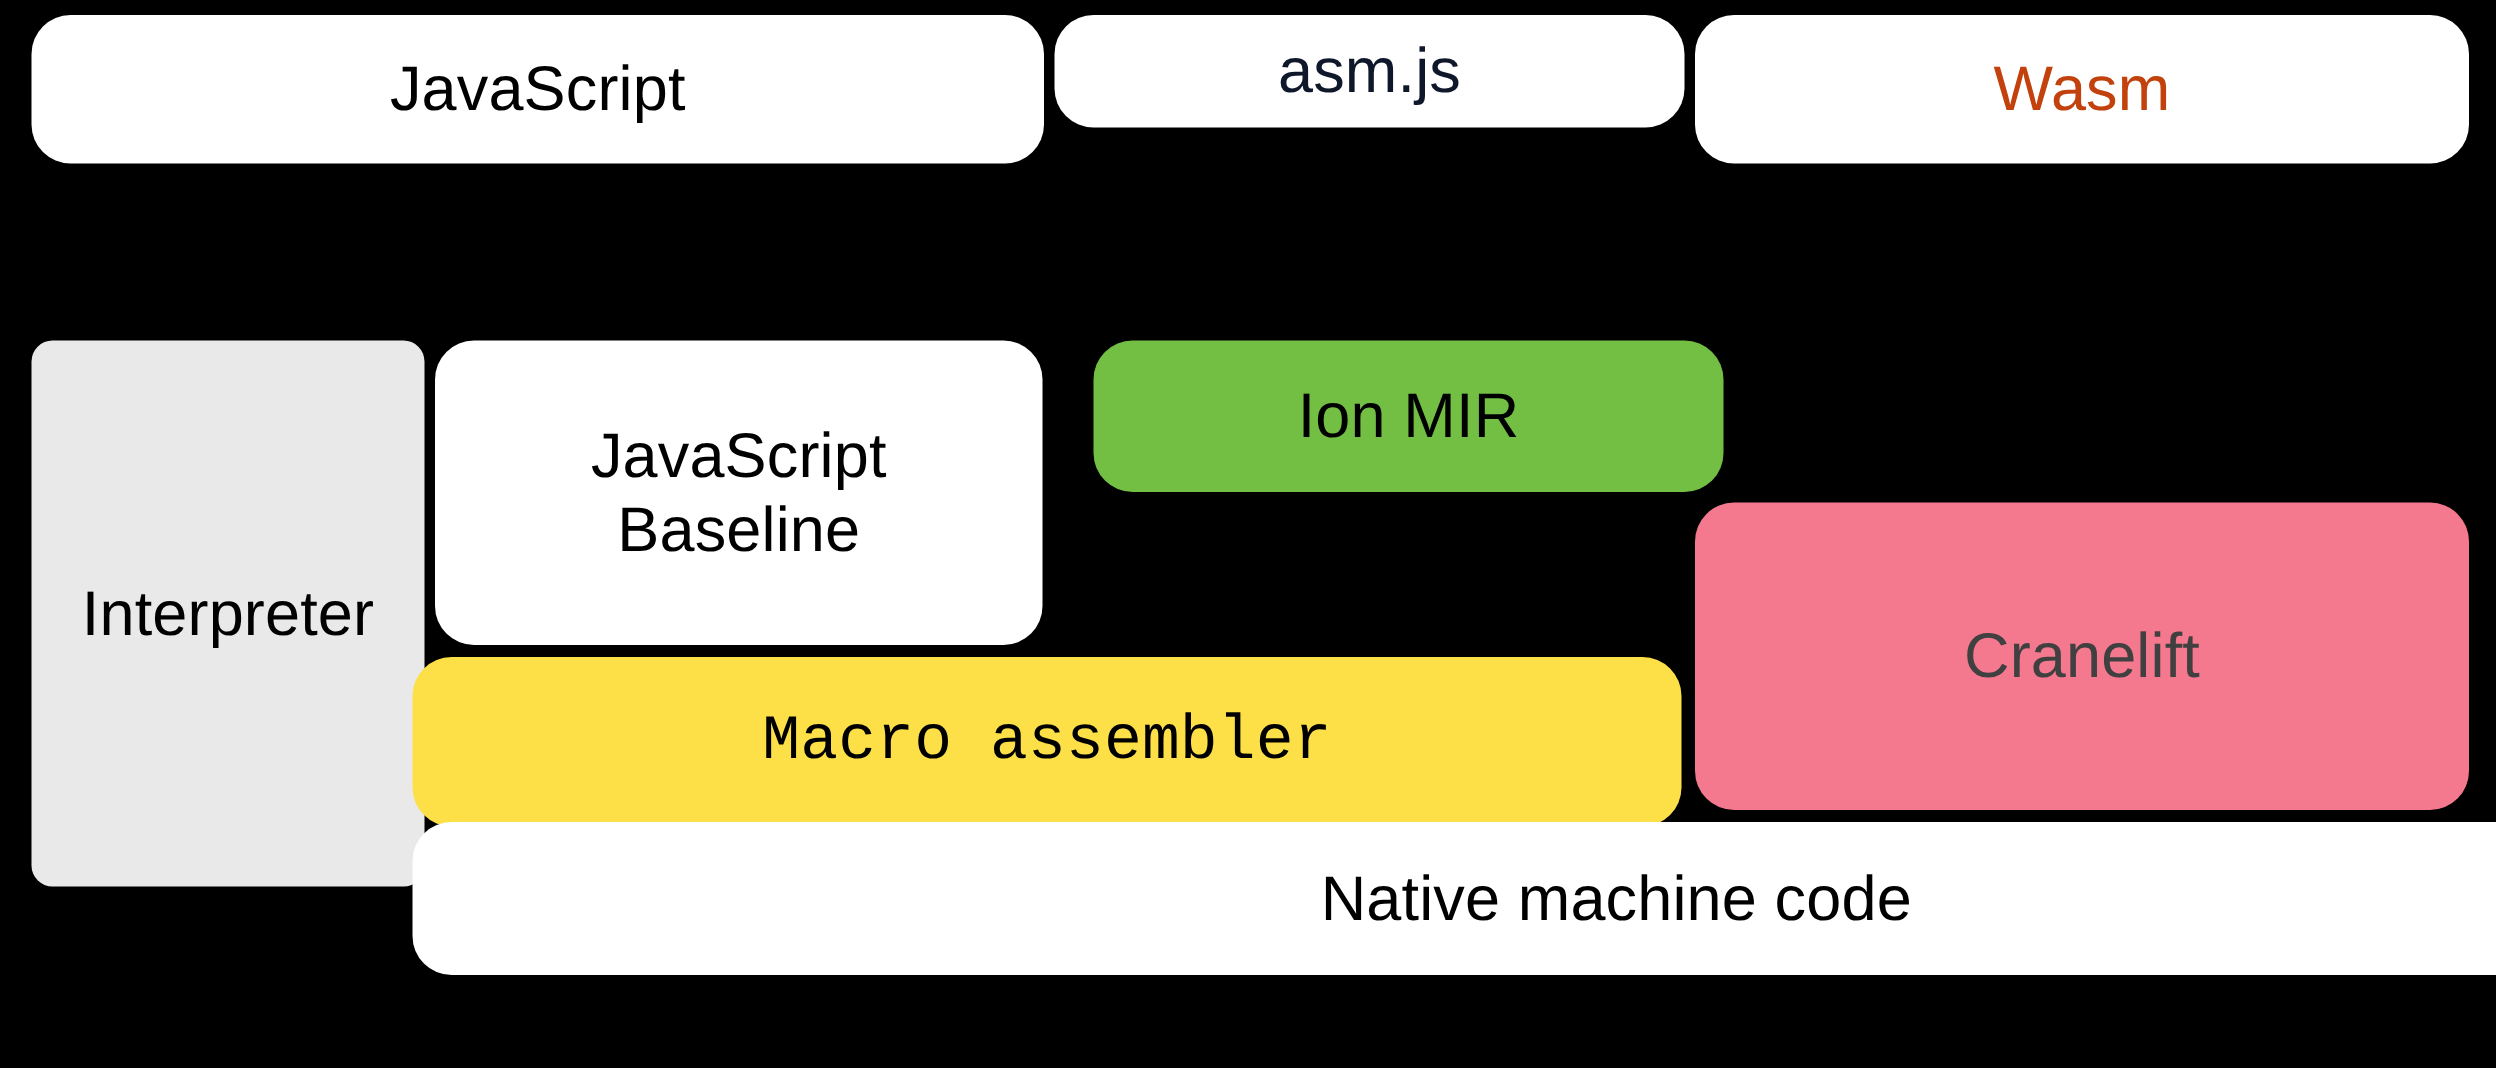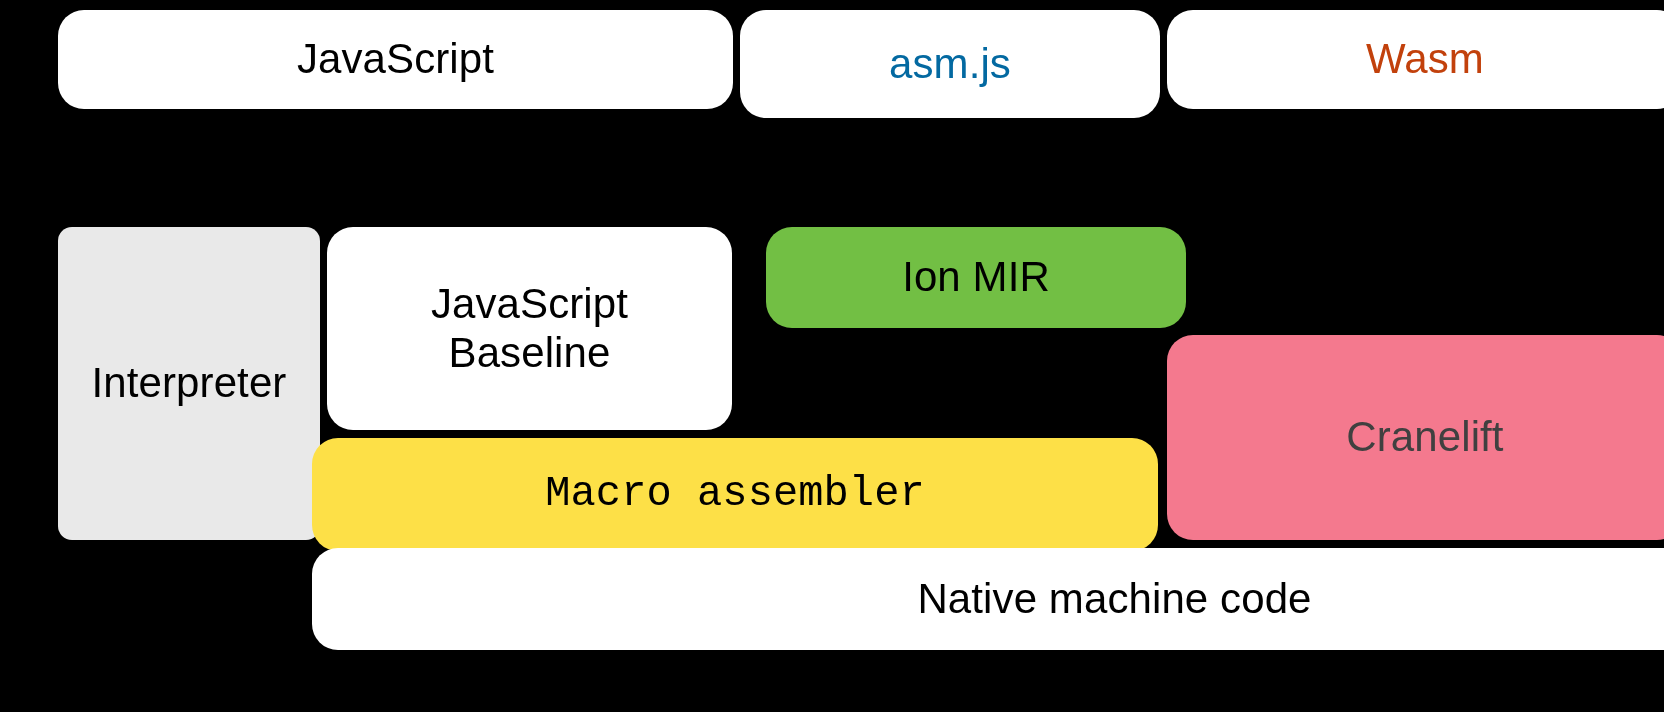--- a/index.html
+++ b/index.html
@@ -23,34 +23,33 @@
     justify-content: center;
     text-align: center;
     border-radius: 26px;
     color: #000000;
     font-family: "Liberation Sans", sans-serif;
     font-weight: 400;
     line-height: 1.16;
     letter-spacing: 0.1px;
     white-space: pre-line;
     user-select: none;
-    margin-left: 37px;
   }
   .node-label {
     display: block;
     padding: 0 8px;
   }
 </style>
 </head>
 <body>
 
 <div id="stage" style="background: rgb(0, 0, 0);">
     <div class="node" style="left: 21px; top: 10px; width: 675px; height: 99px; background: rgb(255, 255, 255); font-size: 42px; border-radius: 26px; color: rgb(0, 0, 0);"><span class="node-label">JavaScript</span></div>
-    <div class="node" style="left: 703px; top: 10px; width: 420px; height: 108px; background: rgb(255, 255, 255); font-size: 42px; border-radius: 26px; color: #0369a1;"><span class="node-label">asm.js</span></div>
+    <div class="node" style="left: 703px; top: 10px; width: 420px; height: 75px; background: rgb(255, 255, 255); font-size: 42px; border-radius: 26px; color: #0f172a;"><span class="node-label">asm.js</span></div>
     <div class="node" style="left: 1130px; top: 10px; width: 516px; height: 99px; background: rgb(255, 255, 255); font-size: 42px; border-radius: 26px; color: #c2410c;"><span class="node-label">Wasm</span></div>
-    <div class="node" style="left: 21px; top: 227px; width: 262px; height: 313px; background: rgb(233, 233, 233); font-size: 42px; border-radius: 14px; color: rgb(0, 0, 0);"><span class="node-label">Interpreter</span></div>
+    <div class="node" style="left: 21px; top: 227px; width: 262px; height: 364px; background: rgb(233, 233, 233); font-size: 42px; border-radius: 14px; color: rgb(0, 0, 0);"><span class="node-label">Interpreter</span></div>
     <div class="node" style="left: 290px; top: 227px; width: 405px; height: 203px; background: rgb(255, 255, 255); font-size: 42px; border-radius: 26px; color: rgb(0, 0, 0);"><span class="node-label">JavaScript
 Baseline</span></div>
     <div class="node" style="left: 729px; top: 227px; width: 420px; height: 101px; background: rgb(114, 191, 68); font-size: 42px; border-radius: 26px; color: rgb(0, 0, 0);"><span class="node-label">Ion MIR</span></div>
     <div class="node" style="left: 275px; top: 438px; width: 846px; height: 113px; background: #fde047; font-size: 42px; border-radius: 26px; color: rgb(0, 0, 0); font-family: Liberation Mono, monospace;"><span class="node-label">Macro assembler</span></div>
     <div class="node" style="left: 1130px; top: 335px; width: 516px; height: 205px; background: rgb(244, 121, 142); font-size: 42px; border-radius: 26px; color: #404040;"><span class="node-label">Cranelift</span></div>
     <div class="node" style="left: 275px; top: 548px; width: 1565px; height: 102px; background: rgb(255, 255, 255); font-size: 42px; border-radius: 26px; color: rgb(0, 0, 0); padding-left: 40px;"><span class="node-label">Native machine code</span></div>
   </div>
 
 </body></html>

